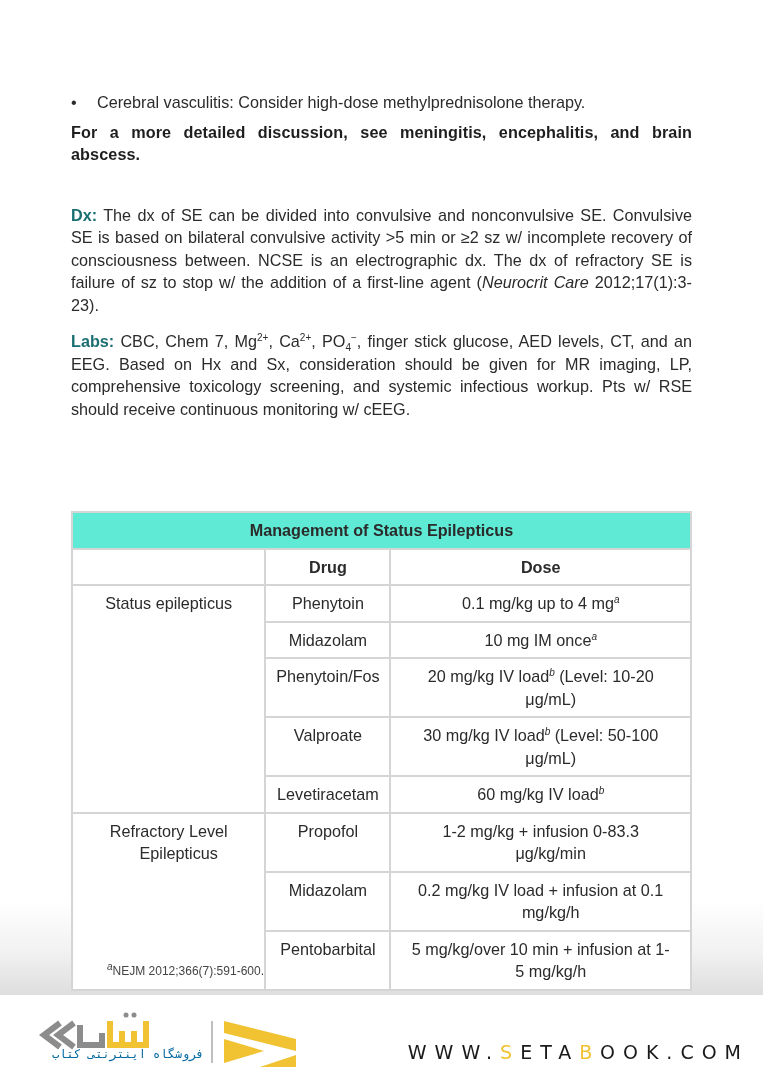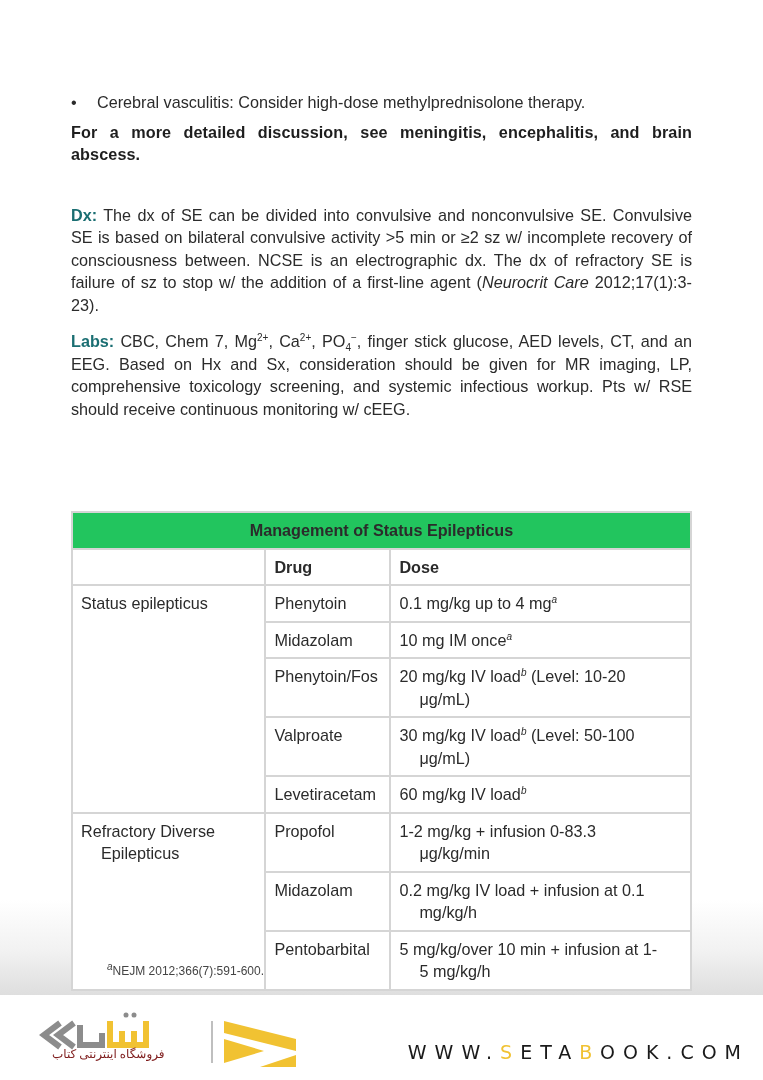--- a/index.html
+++ b/index.html
@@ -19,31 +19,31 @@
   .bullet .dot { width: 26px; flex: none; }
   .bold-p { font-weight: bold; letter-spacing: 0.1px; margin-bottom: 24px; color: #1e1e1e; }
   .lbl { color: #1a6e72; font-weight: bold; }
   .gap { height: 14px; }
   sup, sub { font-size: 10px; line-height: 0; }
   table.mgmt {
     position: absolute; left: 71px; top: 511px; width: 621px;
     border-collapse: collapse; font-size: 16.2px; line-height: 22.5px;
     background: #ffffff;
   }
-  table.mgmt td, table.mgmt th { border: 2px solid #d5d5d5; vertical-align: top; padding: 6px 8px 6px 8px; text-align: left; }
-  table.mgmt th.caption { background: #22c55e; text-align: center; font-weight: bold; padding: 6px 16px; }
+  table.mgmt td, table.mgmt th { border: 2px solid #d5d5d5; vertical-align: top; padding: 6px 8px 6px 8px; text-align: center; }
+  table.mgmt th.caption { background: #5eead4; text-align: center; font-weight: bold; padding: 6px 16px; }
   table.mgmt th.col { font-weight: bold; }
   .indent { display: block; padding-left: 20px; }
   .foot { position: absolute; left: 71px; top: 964px; font-size: 12px; color: #444; padding-left: 36px; }
   .banner { position: absolute; left: 0; top: 995px; width: 763px; height: 85px; background: #ffffff; }
   .shop-title { position: absolute; right: 18px; top: 14px; font-family: "DejaVu Sans", sans-serif; font-size: 19px; color: #222; direction: rtl; }
   .shop-url { position: absolute; right: 14px; top: 46px; font-family: "DejaVu Sans", sans-serif; font-size: 19px; letter-spacing: 8px; color: #1a1a1a; font-weight: 500; }
   .shop-url .y { color: #f1c232; }
   .logo { position: absolute; left: 34px; top: 16px; width: 270px; height: 60px; }
-  .logo-sub { position: absolute; left: 52px; top: 52px; font-family: Liberation Serif, serif; font-size: 12px; color: #7f1d1d; direction: rtl; }
+  .logo-sub { position: absolute; left: 52px; top: 52px; font-family: Liberation Mono, monospace; font-size: 12px; color: #0369a1; direction: rtl; }
 </style>
 </head>
 <body>
 
 <div class="page">
   <div class="content">
     <div class="bullet">
       <span class="dot">•</span>
       <span>Cerebral vasculitis: Consider high-dose methylprednisolone therapy.</span>
     </div>
@@ -89,21 +89,21 @@
     </tr>
     <tr>
       <td>Valproate</td>
       <td><span>30 mg/kg IV load</span><sup><i>b</i></sup><span> (Level: 50-100</span><span class="indent">μg/mL)</span></td>
     </tr>
     <tr>
       <td>Levetiracetam</td>
       <td><span>60 mg/kg IV load</span><sup><i>b</i></sup></td>
     </tr>
     <tr>
-      <td rowspan="3"><span>Refractory Diverse</span><span class="indent">Epilepticus</span></td>
+      <td rowspan="3"><span>Refractory Level</span><span class="indent">Epilepticus</span></td>
       <td>Propofol</td>
       <td><span>1-2 mg/kg + infusion 0-83.3</span><span class="indent">μg/kg/min</span></td>
     </tr>
     <tr>
       <td>Midazolam</td>
       <td><span>0.2 mg/kg IV load + infusion at 0.1</span><span class="indent">mg/kg/h</span></td>
     </tr>
     <tr>
       <td>Pentobarbital</td>
       <td><span>5 mg/kg/over 10 min + infusion at 1-</span><span class="indent">5 mg/kg/h</span></td>

